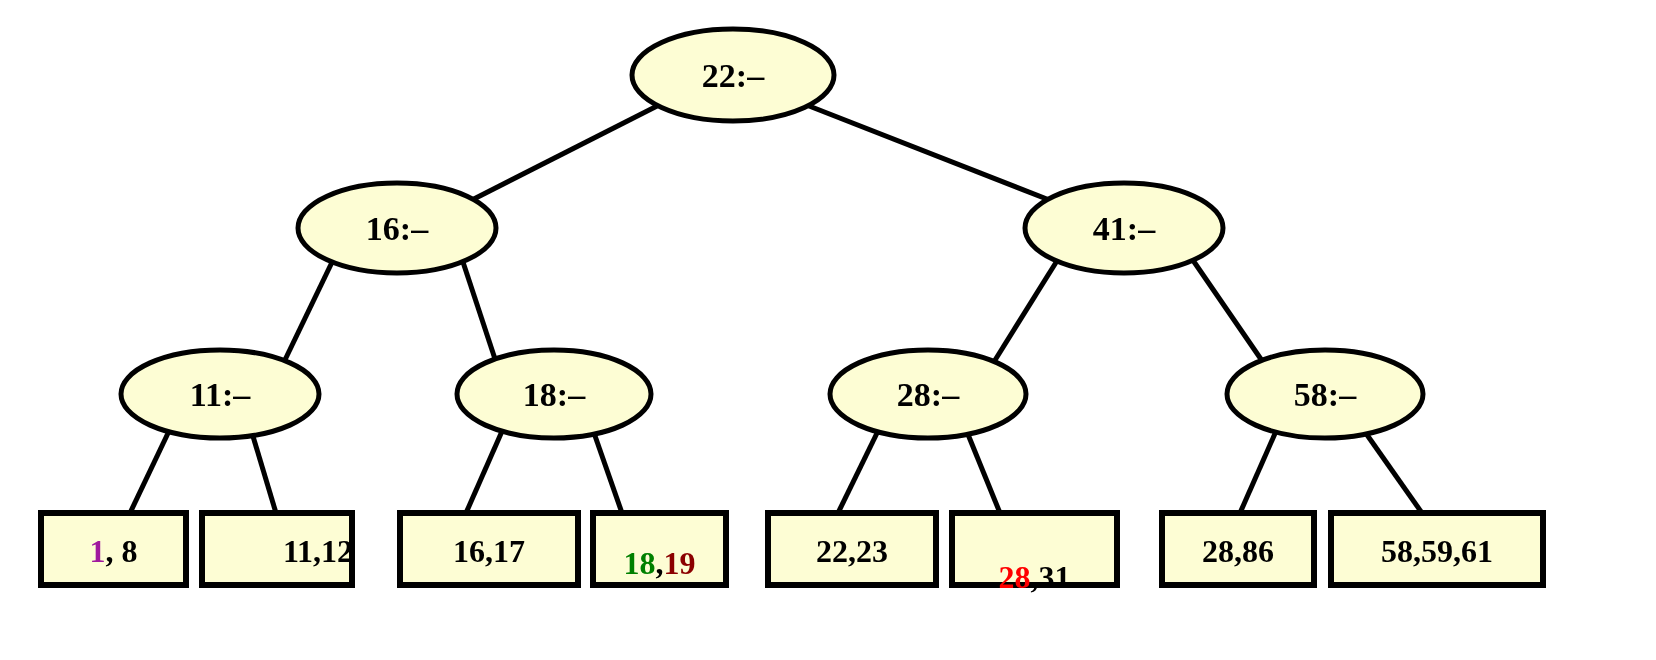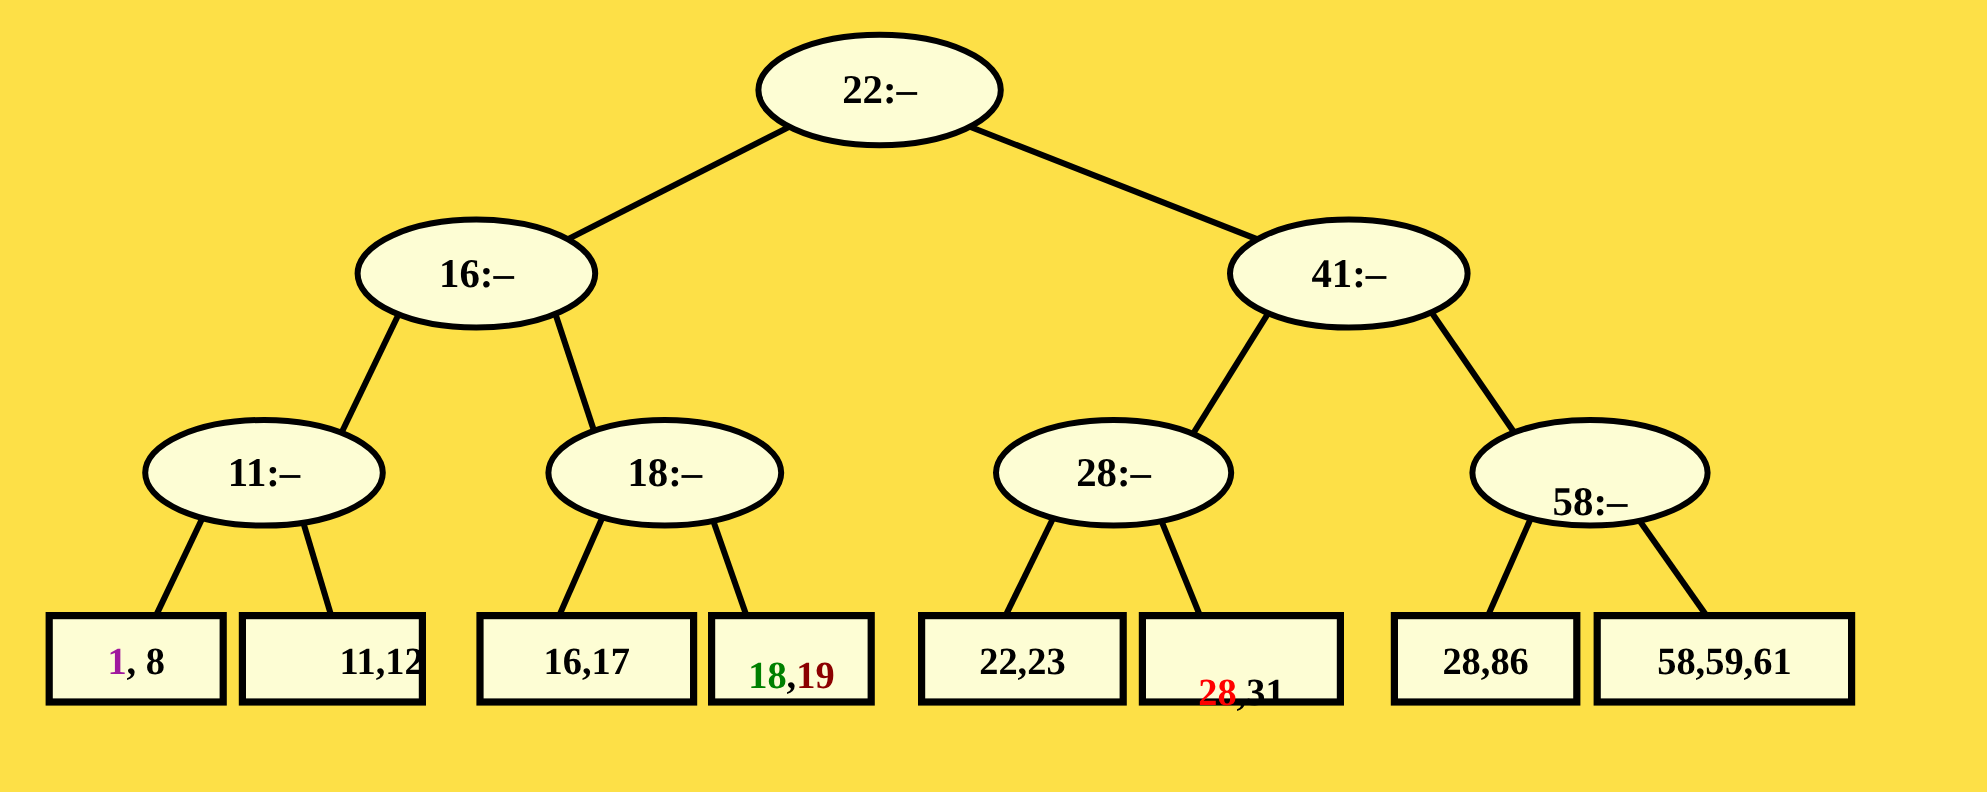--- a/index.html
+++ b/index.html
@@ -41,21 +41,21 @@
     font-size: 32px;
     color: #000000;
     white-space: nowrap;
     pointer-events: none;
   }
   .leaf-label span { display: inline; }
 </style>
 </head>
 <body style="background: rgb(253, 253, 212);">
 
-<div id="canvas" style="background: #fde047;">
+<div id="canvas" style="background: #ffffff;">
 
   <svg id="tree-svg" viewBox="0 0 1656 660" xmlns="http://www.w3.org/2000/svg">
     <g id="edges-group" stroke="#000000" stroke-width="5" stroke-linecap="butt" fill="none">
         <line x1="661" y1="104" x2="466" y2="203"></line>
         <line x1="804" y1="104" x2="1057" y2="203"></line>
         <line x1="335" y1="256" x2="283" y2="364"></line>
         <line x1="461" y1="256" x2="497" y2="365"></line>
         <line x1="1060" y1="256" x2="992" y2="365"></line>
         <line x1="1190" y1="256" x2="1265" y2="365"></line>
         <line x1="170" y1="429" x2="130" y2="513"></line>
@@ -88,21 +88,21 @@
       </g>
   </svg>
 
   <div id="labels-layer">
       <div class="node-label" style="left: 733px; top: 76px;">22:–</div>
       <div class="node-label" style="left: 397px; top: 229px;">16:–</div>
       <div class="node-label" style="left: 1124px; top: 229px;">41:–</div>
       <div class="node-label" style="left: 220px; top: 395px;">11:–</div>
       <div class="node-label" style="left: 554px; top: 395px;">18:–</div>
       <div class="node-label" style="left: 928px; top: 395px; text-align: right;">28:–</div>
-      <div class="node-label" style="left: 1325px; top: 395px; margin-top: 24px;">58:–</div>
+      <div class="node-label" style="left: 1325px; top: 395px;">58:–</div>
       <div class="leaf-label" style="left: 113.5px; top: 551px;"><span style="color: rgb(160, 25, 158);">1</span><span style="color: rgb(0, 0, 0);">, 8</span></div>
       <div class="leaf-label" style="left: 277px; top: 551px; margin-left: 41px;"><span style="color: rgb(0, 0, 0);">11,12</span></div>
       <div class="leaf-label" style="left: 489px; top: 551px;"><span style="color: rgb(0, 0, 0); margin-top: 28px;">16,17</span></div>
       <div class="leaf-label" style="left: 659.5px; top: 551px; margin-top: 12px;"><span style="color: rgb(0, 128, 0);">18</span><span style="color: rgb(0, 0, 0);">,</span><span style="color: rgb(139, 0, 0);">19</span></div>
       <div class="leaf-label" style="left: 852px; top: 551px;"><span style="color: rgb(0, 0, 0);">22,23</span></div>
       <div class="leaf-label" style="left: 1034.5px; top: 551px; margin-top: 26px;"><span style="color: rgb(255, 0, 0);">28</span><span style="color: rgb(0, 0, 0);">,31</span></div>
       <div class="leaf-label" style="left: 1238px; top: 551px;"><span style="color: rgb(0, 0, 0);">28,86</span></div>
       <div class="leaf-label" style="left: 1437px; top: 551px;"><span style="color: rgb(0, 0, 0);">58,59,61</span></div>
     </div>
 

